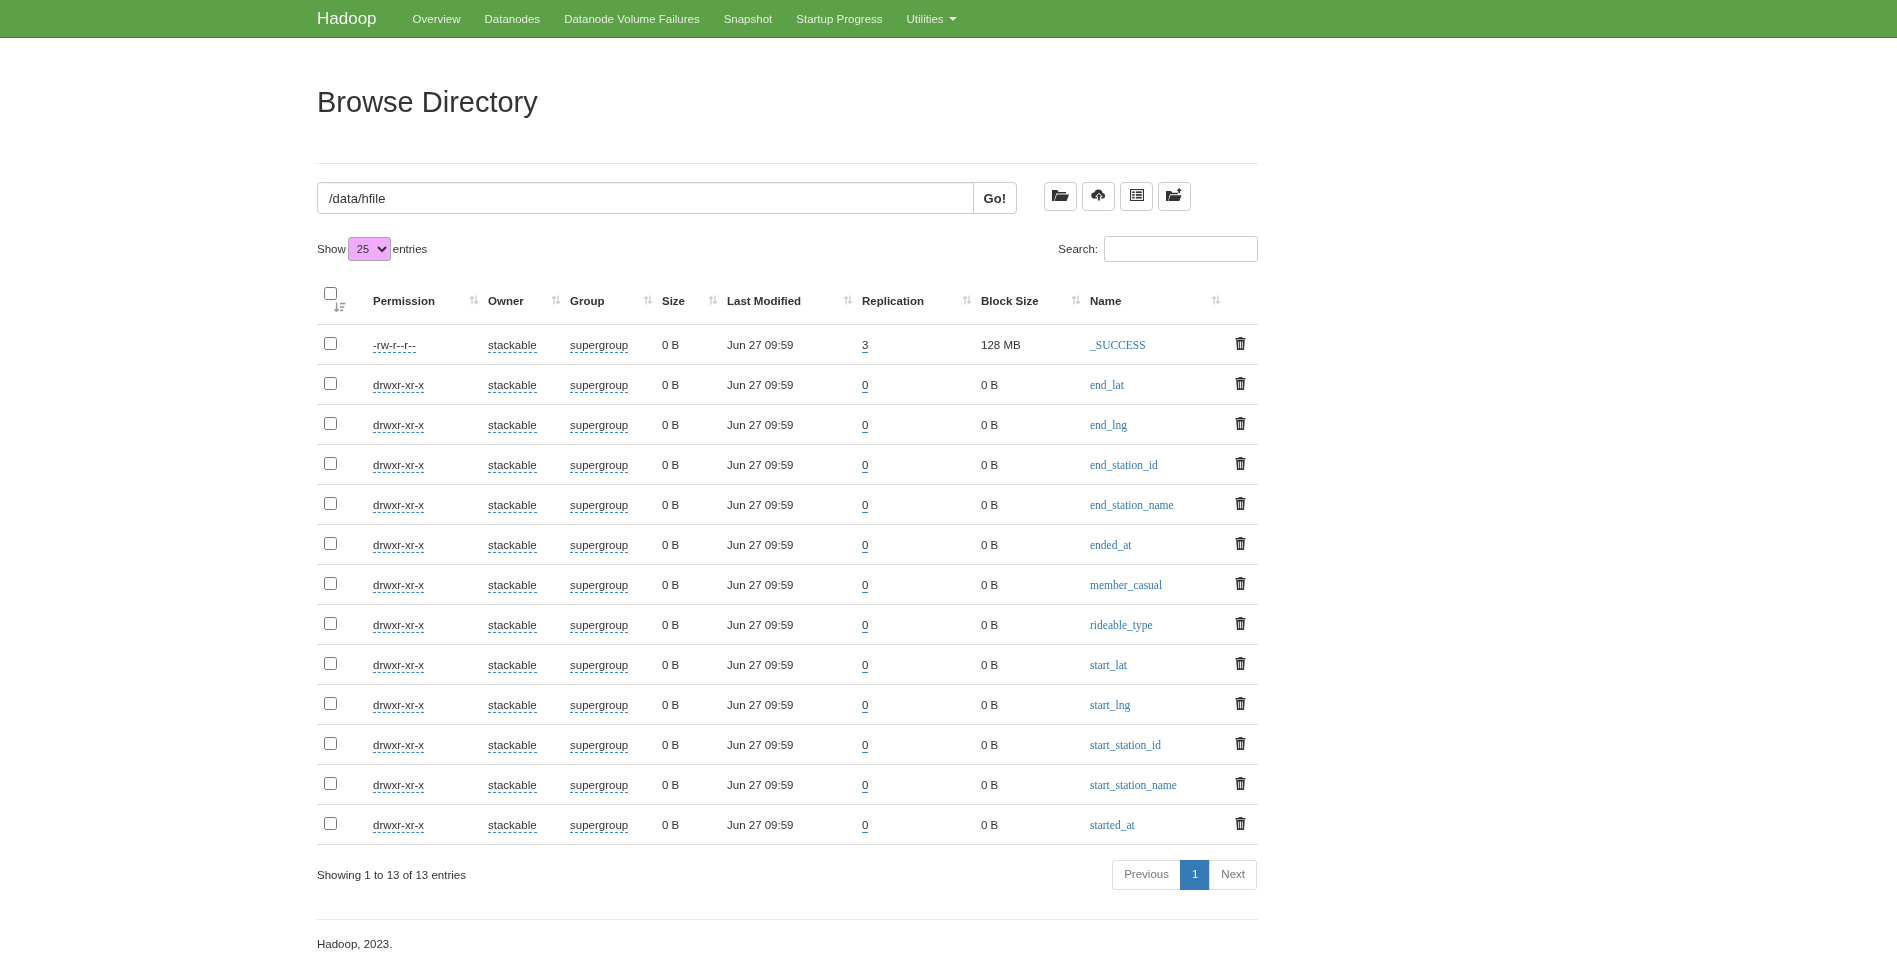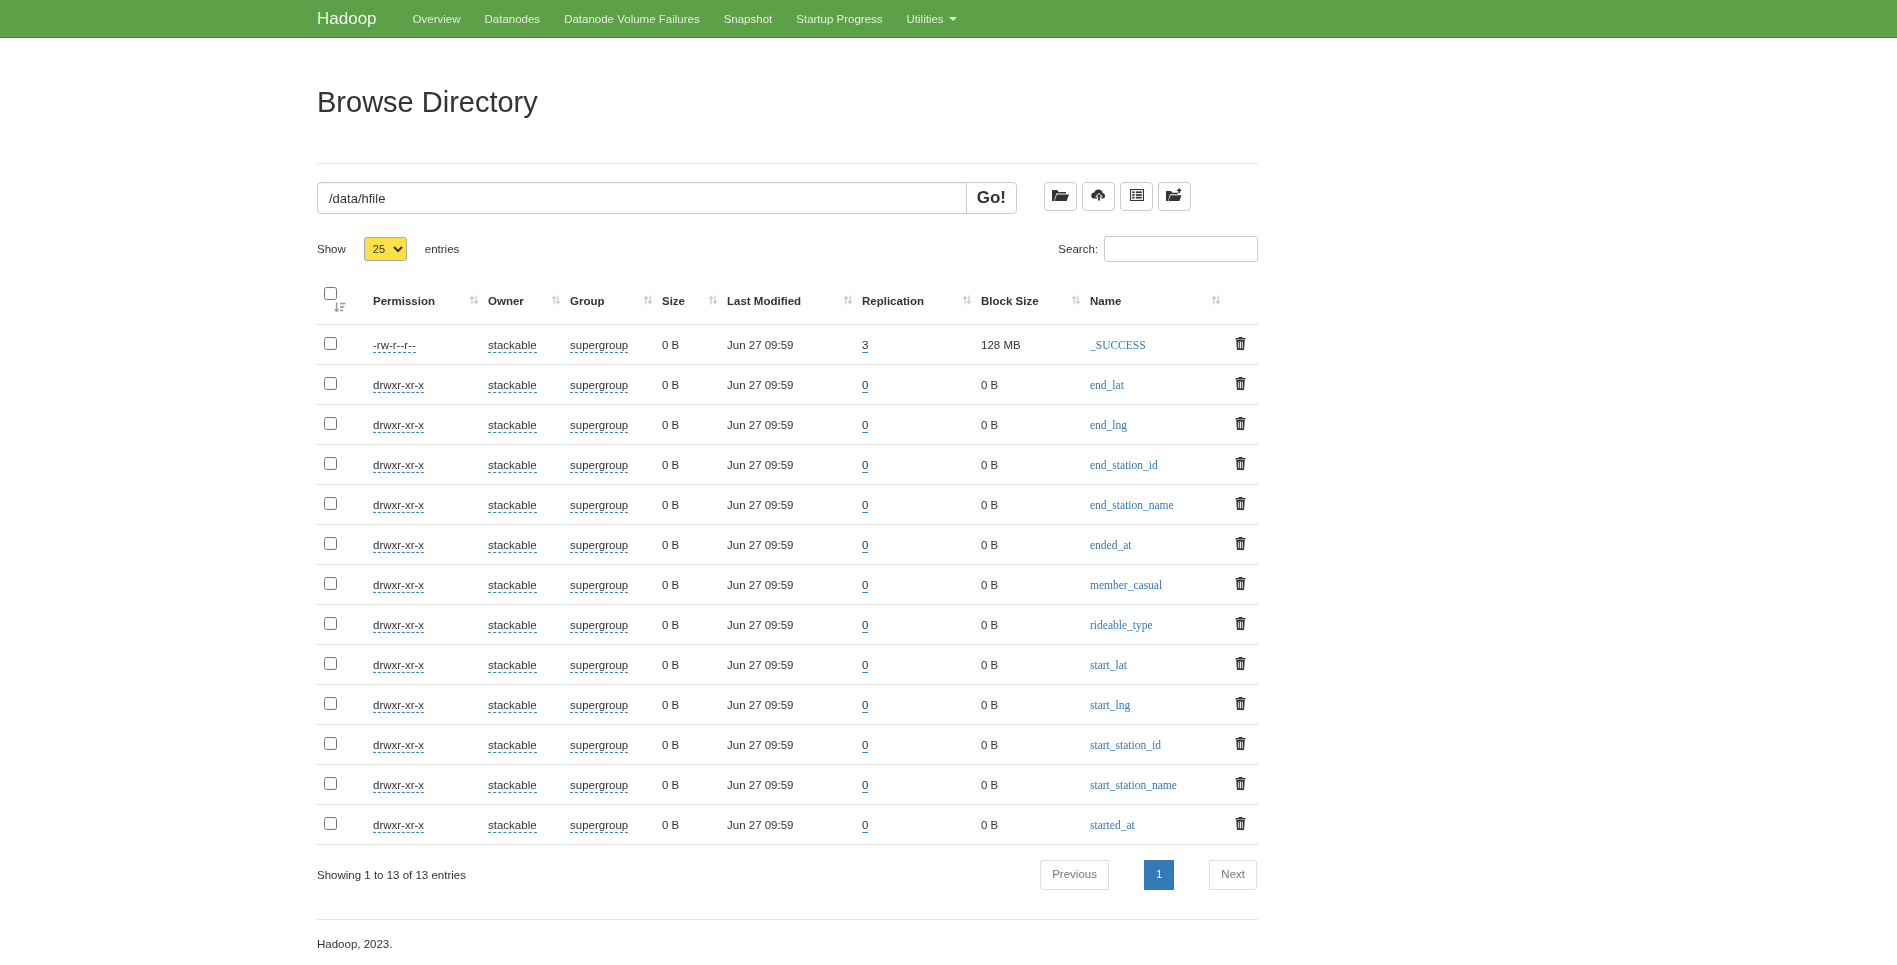--- a/index.html
+++ b/index.html
@@ -92,21 +92,21 @@
     outline: none;
     box-shadow: inset 0 1px 1px rgba(0,0,0,.05);
   }
   .go-btn {
     height: 32px;
     margin-left: -1px;
     padding: 0 10px;
     border: 1px solid #ccc;
     border-radius: 0 4px 4px 0;
     background: #fff;
-    font-size: 17px;
+    font-size: 13px;
     font-weight: 700;
     color: #333;
     cursor: pointer;
     font-family: "Liberation Sans", sans-serif;
   }
   .icon-btn-group {
     margin-left: 27px;
     display: flex;
     gap: 5px;
   }
@@ -124,27 +124,27 @@
   }
 
   
   .controls-row {
     margin-top: 22px;
     display: flex;
     justify-content: space-between;
     align-items: center;
     font-size: 11.5px;
   }
-  .show-entries { display: flex; align-items: center; gap: 18px; }
+  .show-entries { display: flex; align-items: center; gap: 2px; }
   .length-select {
     height: 24px;
     font-size: 11px;
     border: 1px solid #aaa;
     border-radius: 3px;
-    background: #fde047;
+    background: #f0abfc;
     color: #333;
     padding: 0 4px;
     font-family: "Liberation Sans", sans-serif;
   }
   .search-box { display: flex; align-items: center; gap: 6px; }
   .search-input {
     width: 154px;
     height: 26px;
     border: 1px solid #ccc;
     border-radius: 3px;
@@ -224,21 +224,21 @@
   .table-footer-row {
     margin-top: 14px;
     display: flex;
     justify-content: space-between;
     align-items: center;
     font-size: 11.5px;
   }
   .pagination {
     display: flex;
     list-style: none;
-    margin: 0; padding: 1px; gap: 36px;
+    margin: 0; padding: 1px;
   }
   .page-item {
     border: 1px solid #ddd;
     background: #fff;
     color: #777;
     padding: 7px 11px;
     margin-left: -1px;
     cursor: pointer;
     font-size: 11.5px;
     line-height: 1.2;

